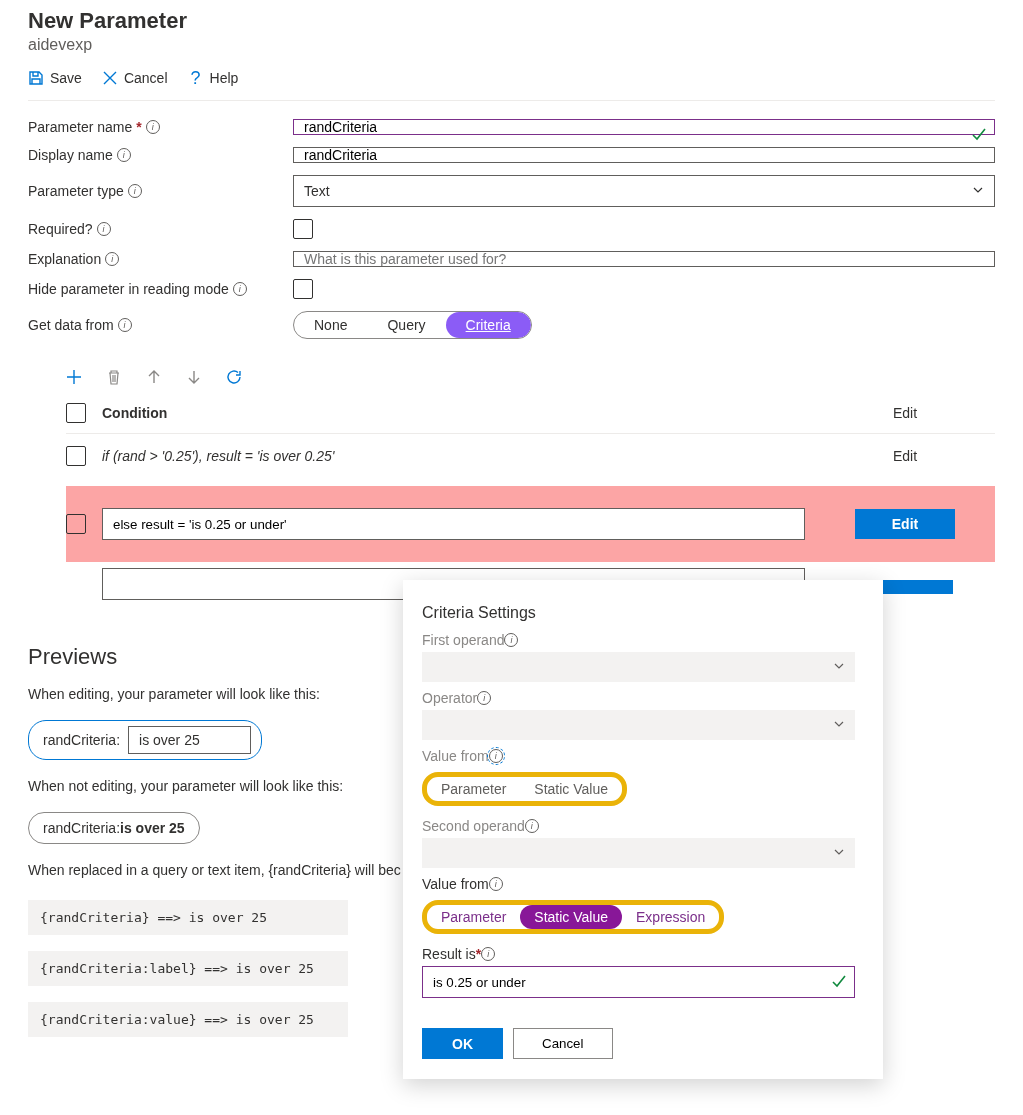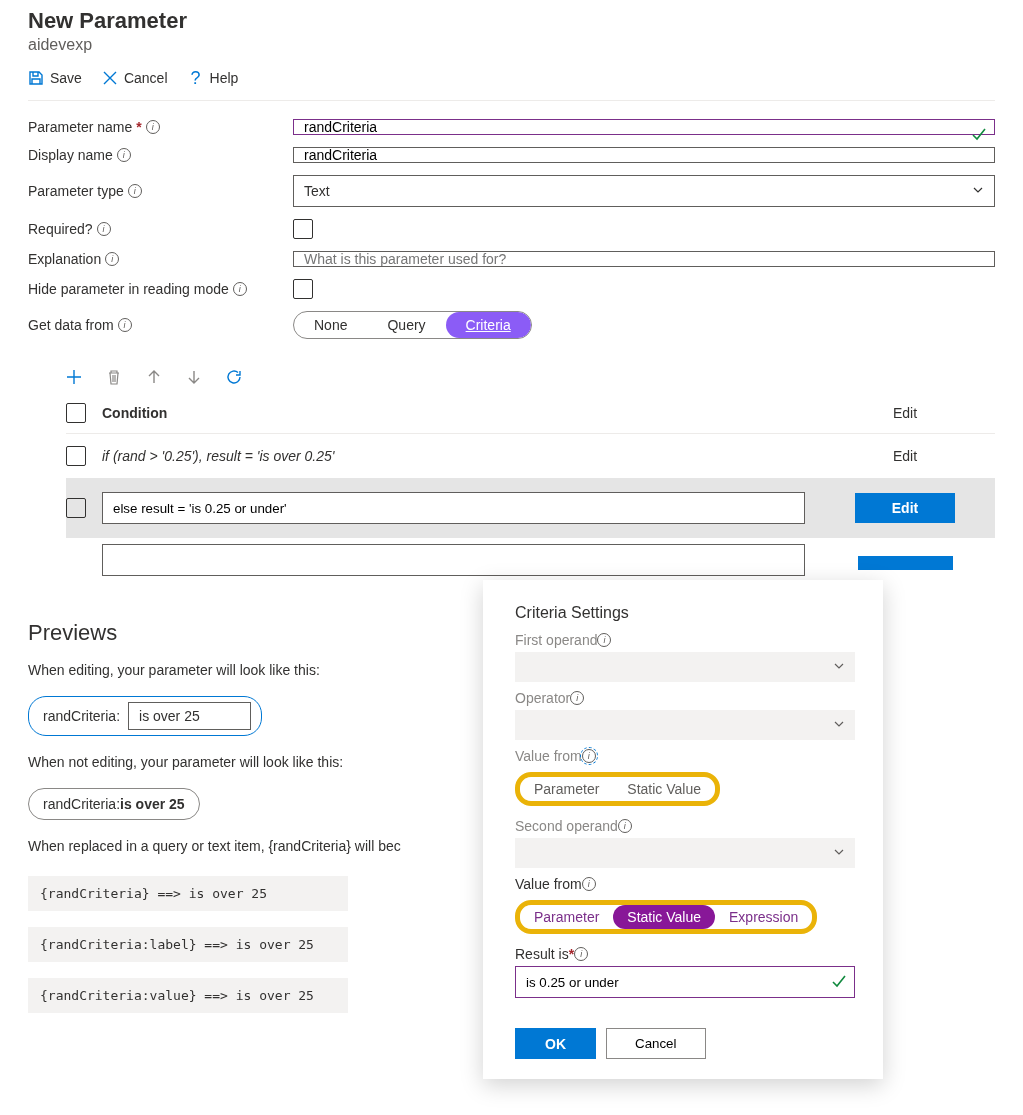--- a/index.html
+++ b/index.html
@@ -29,34 +29,34 @@
   .crit-btn.blue { color: #0078d4; }
   .crit-table { margin-left: 38px; }
   .crit-head { display: flex; align-items: center; padding: 10px 0; border-bottom: 1px solid #edebe9; }
   .crit-head .checkbox { margin-right: 16px; }
   .crit-head .cond-label { flex: 1; font-weight: 700; }
   .crit-head .edit-label { width: 180px; text-align: center; }
   .crit-row { display: flex; align-items: center; padding: 8px 0; }
   .crit-row .checkbox { margin-right: 16px; }
   .crit-row .cond-text { flex: 1; padding: 6px 0; font-style: italic; }
   .crit-row .edit-cell { width: 180px; text-align: center; }
-  .crit-row.active { background: #e5e5e5; padding: 14px 0; }
+  .crit-row.active { background: #fca5a5; padding: 22px 0; margin-top: 8px; }
   .crit-row.active .cond-input { flex: 1; height: 32px; border: 1px solid #605e5c; padding: 0 10px; margin-right: 10px; }
   .btn-primary { background: #0078d4; color: #fff; border: none; padding: 7px 30px; cursor: pointer; font-size: 14px; font-weight: 600; }
   .crit-row.third { padding: 6px 0; }
   .crit-row.third .cond-input { flex: 1; height: 32px; border: 1px solid #605e5c; margin-right: 10px; }
   .crit-row.third .btn-primary { width: 95px; }
   .previews-title { font-size: 22px; font-weight: 300; margin-top: 38px; margin-bottom: 16px; }
   .preview-text { margin: 14px 0; font-size: 14px; }
   .preview-chip { display: inline-flex; align-items: center; border: 1.5px solid #0078d4; border-radius: 18px; padding: 5px 10px 5px 14px; gap: 8px; margin: 4px 0; }
   .preview-chip .pv-inner { border: 1px solid #605e5c; padding: 5px 50px 5px 10px; }
   .preview-chip2 { display: inline-flex; align-items: center; border: 1px solid #8a8886; border-radius: 18px; padding: 7px 14px; margin: 4px 0; }
   .preview-chip2 .bold { font-weight: 600; }
   .code-block { background: #f3f2f1; font-family: Consolas, monospace; font-size: 13px; padding: 10px 12px; margin: 8px 0; display: inline-block; min-width: 320px; }
-  .popup { position: absolute; right: 140px; top: 580px; width: 400px; background: #fff; box-shadow: 0 6px 22px rgba(0,0,0,.18); padding: 24px 28px 20px 32px; }
+  .popup { position: absolute; right: 140px; top: 580px; width: 480px; background: #fff; box-shadow: 0 6px 22px rgba(0,0,0,.18); padding: 24px 28px 20px 19px; }
   .popup-title { font-size: 16px; margin-bottom: 10px; }
   .popup-label { color: #8a8886; font-size: 14px; display: flex; align-items: center; margin: 8px 0 4px 0; }
   .popup-label.dark { color: #323130; }
   .popup-select { height: 30px; background: #f3f2f1; display: flex; align-items: center; justify-content: flex-end; padding: 0 10px; cursor: pointer; }
   .popup-pills { display: inline-flex; border: 5px solid #eab308; border-radius: 16px; overflow: hidden; margin: 4px 0; }
   .popup-pill { padding: 4px 14px; cursor: pointer; color: #605e5c; }
   .popup-pill.purple { background: #881798; color: #fff; border-radius: 16px; }
   .popup-pill.link { color: #7b2f8a; }
   .popup-input { width: 100%; height: 32px; border: 1.5px solid #7b2f8a; padding: 0 28px 0 10px; position: relative; }
   .popup-input-wrap { position: relative; }

